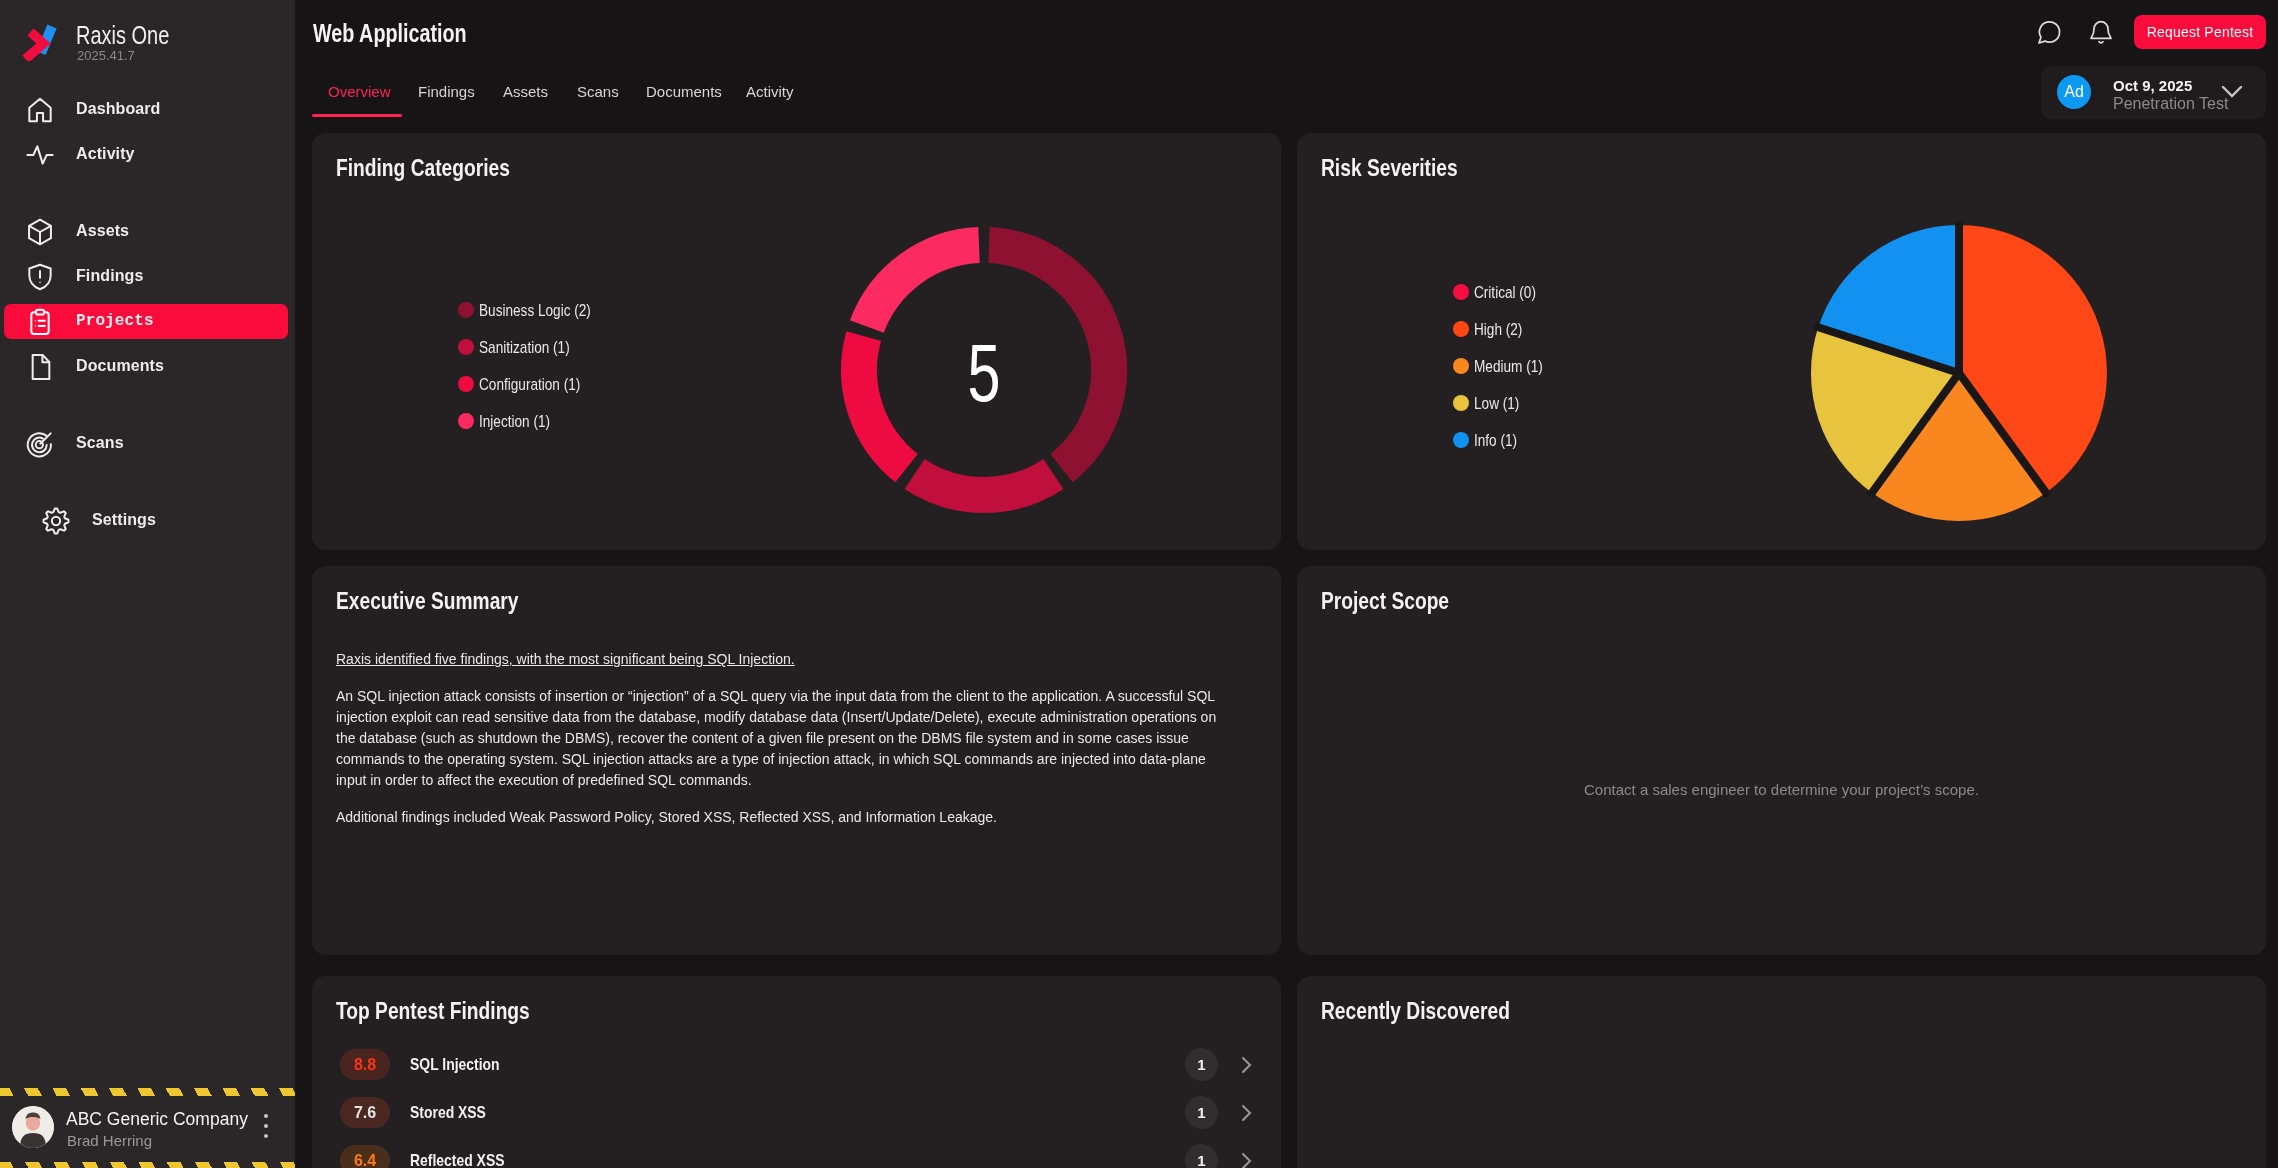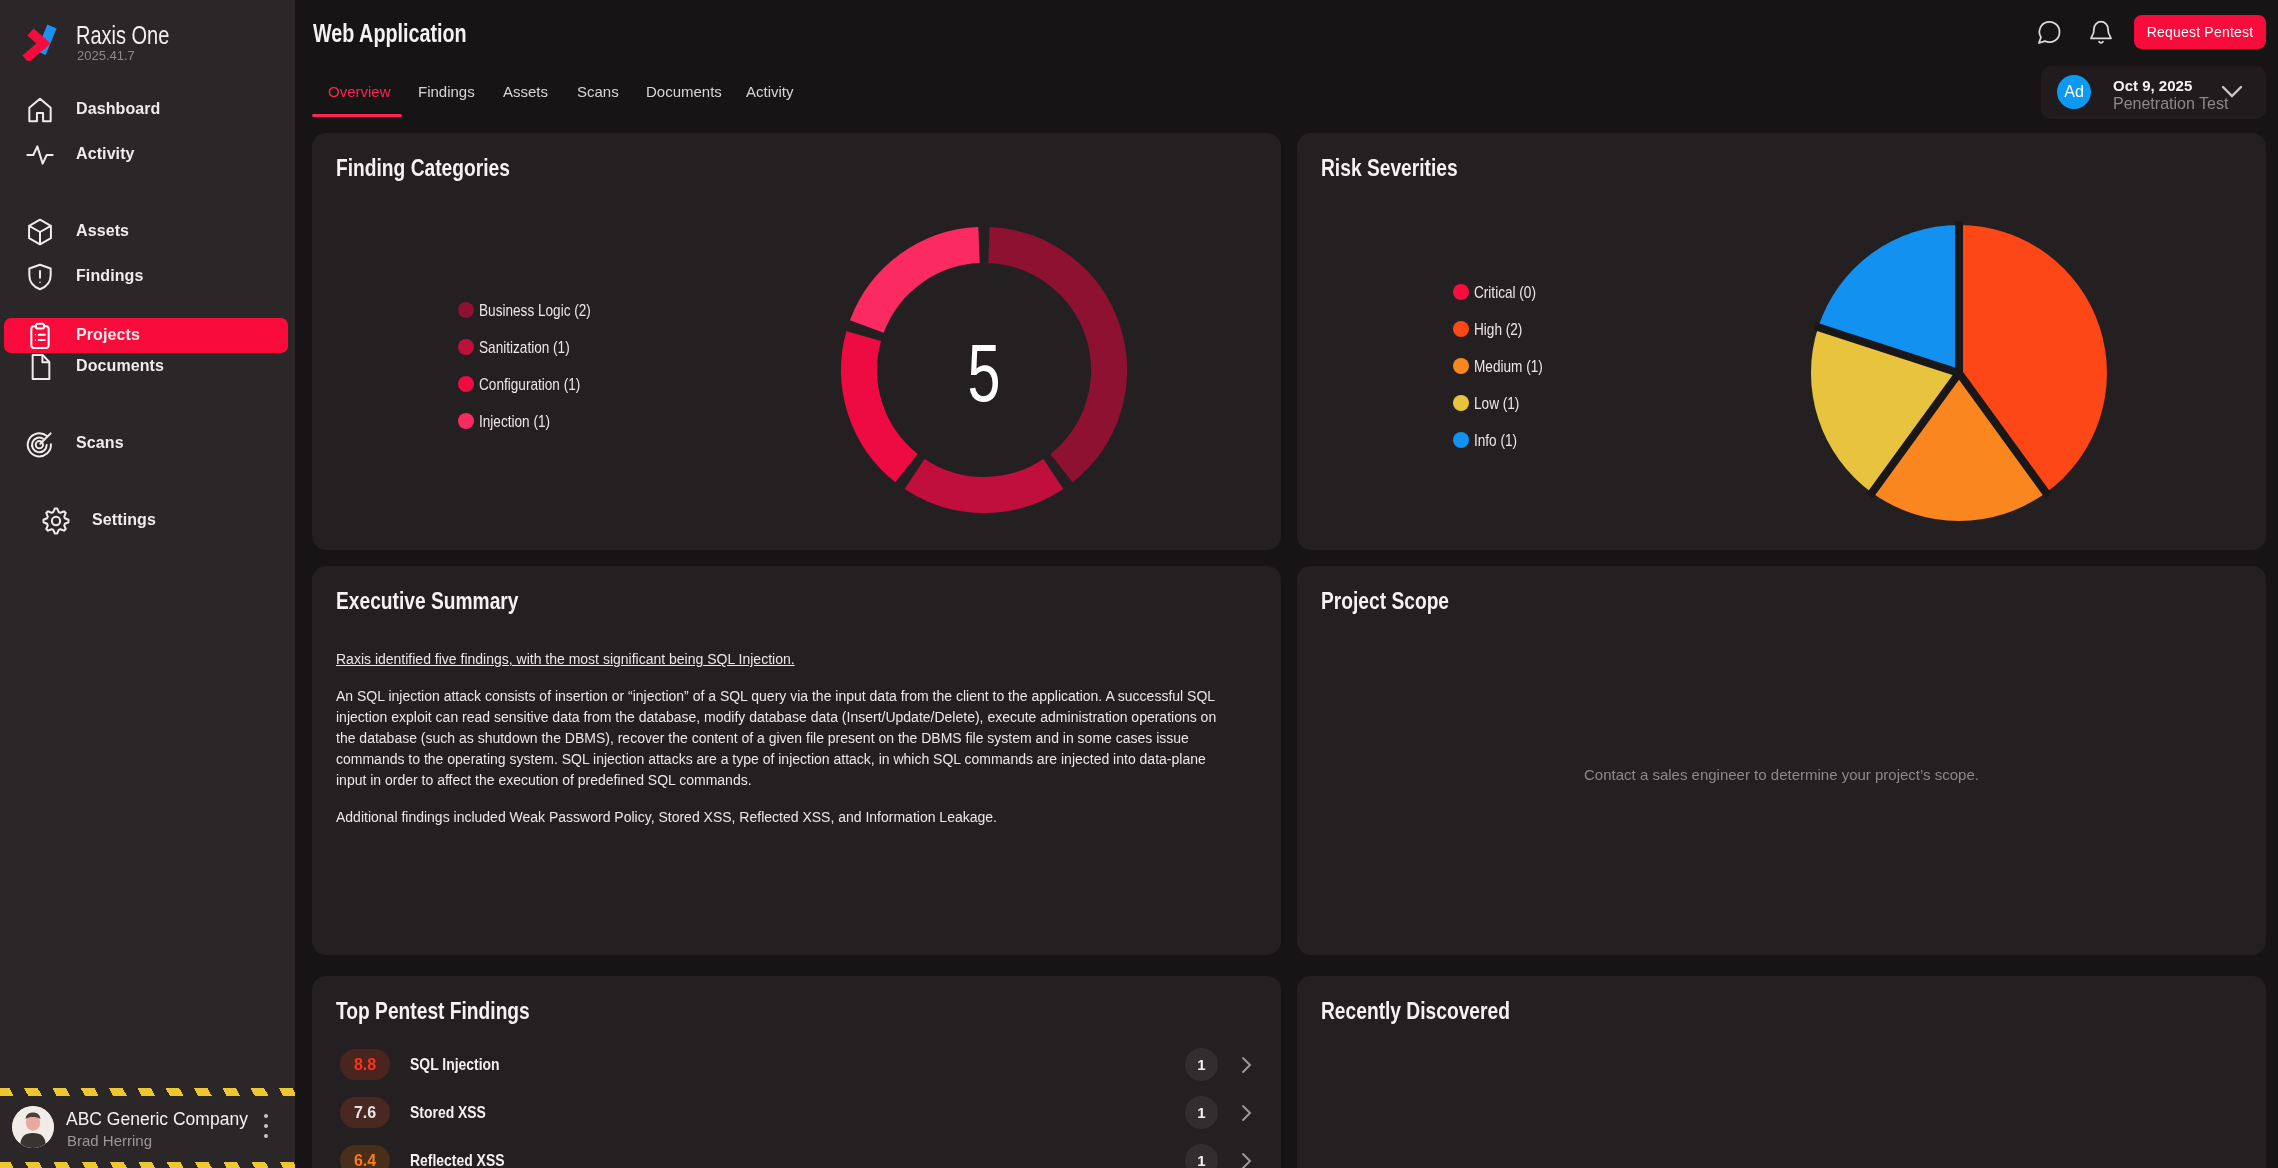--- a/index.html
+++ b/index.html
@@ -131,21 +131,21 @@
     <div class="cardtitle">Executive Summary</div>
     <div class="abs" style="left:24px;top:83px;width:902px;font-size:14px;line-height:21px;color:#eae8e8;">
       <p style="margin-bottom:16px;text-decoration:underline;">Raxis identified five findings, with the most significant being SQL Injection.</p>
       <p style="margin-bottom:16px;">An SQL injection attack consists of insertion or “injection” of a SQL query via the input data from the client to the application. A successful SQL injection exploit can read sensitive data from the database, modify database data (Insert/Update/Delete), execute administration operations on the database (such as shutdown the DBMS), recover the content of a given file present on the DBMS file system and in some cases issue commands to the operating system. SQL injection attacks are a type of injection attack, in which SQL commands are injected into data-plane input in order to affect the execution of predefined SQL commands.</p>
       <p style="margin-bottom:16px;">Additional findings included Weak Password Policy, Stored XSS, Reflected XSS, and Information Leakage.</p>
     </div>
   </div>
 
   <div class="card" style="left:1002px;top:566px;width:969px;height:389px;">
     <div class="cardtitle">Project Scope</div>
-    <div class="abs" style="left:0;top:200px;width:969px;text-align:center;font-size:15px;color:#8d8889;">Contact a sales engineer to determine your project’s scope.</div>
+    <div class="abs" style="left:0;top:215px;width:969px;text-align:center;font-size:15px;color:#8d8889;">Contact a sales engineer to determine your project’s scope.</div>
   </div>
 
   <div class="card" style="left:17px;top:976px;width:969px;height:420px;">
     <div class="cardtitle">Top Pentest Findings</div>
     <div class="abs" style="left:0;top:73px;width:969px;height:48px;">
       <div class="frow-score" style="background:#4a2520;color:#fb3317;">8.8</div>
       <div class="frow-name" style="top:6px;">SQL Injection</div>
       <div class="frow-count" style="top:-1px;">1</div>
       <svg class="frow-chev" style="top:7px;" viewBox="0 0 18 18">
             <path d="M6 2 L13 9 L6 16" stroke="#9b9798" stroke-width="2" fill="none" stroke-linecap="round"></path>
@@ -201,21 +201,21 @@
         <span class="lbl">Assets</span>
       </div>
   <div class="navitem" style="top:257px;">
         <span class="icon" id="ic-find"><svg viewBox="0 0 24 24">
             <path d="M12 2.8 L20 5.6 V10.8 C20 16.2 16.5 19.4 12 21.2 C7.5 19.4 4 16.2 4 10.8 V5.6 Z" stroke-linejoin="round"></path>
             <path d="M12 7.5 V12.5" stroke-linecap="round"></path>
             <circle cx="12" cy="16" r="0.6" fill="#efecec" stroke="none"></circle>
           </svg></span>
         <span class="lbl">Findings</span>
       </div>
-  <div class="navitem" id="nav-projects" style="top:318px;">
+  <div class="navitem" id="nav-projects" style="top:304px;font-family:Liberation Mono, monospace;">
         <span class="icon" id="ic-proj"><svg viewBox="0 0 24 24" style="stroke:#fff;">
             <rect x="5.5" y="4.6" width="13" height="16.4" rx="2"></rect>
             <rect x="9" y="2.8" width="6" height="3.6" rx="1.4" fill="#f90c3c"></rect>
             <path d="M11 11 H15.6 M11 15 H15.6" stroke-linecap="round"></path>
             <circle cx="8.6" cy="11" r="0.5" fill="#fff" stroke="none"></circle>
             <circle cx="8.6" cy="15" r="0.5" fill="#fff" stroke="none"></circle>
           </svg></span>
         <span class="lbl">Projects</span>
       </div>
   <div class="navitem" style="top:347px;">

